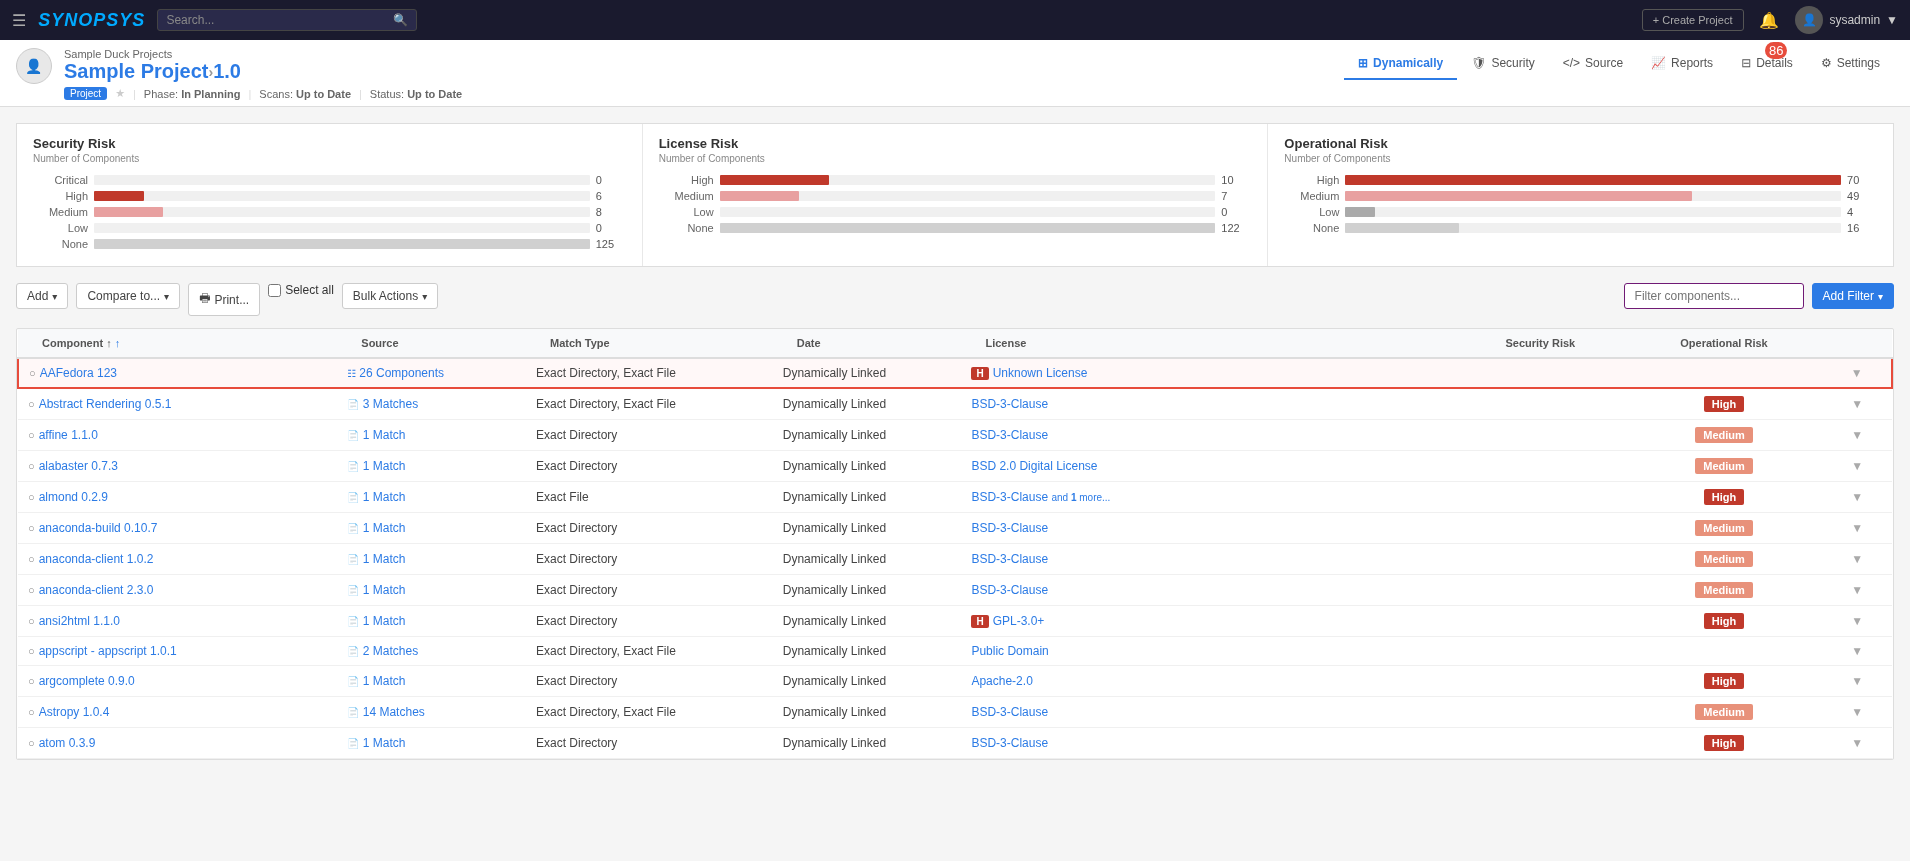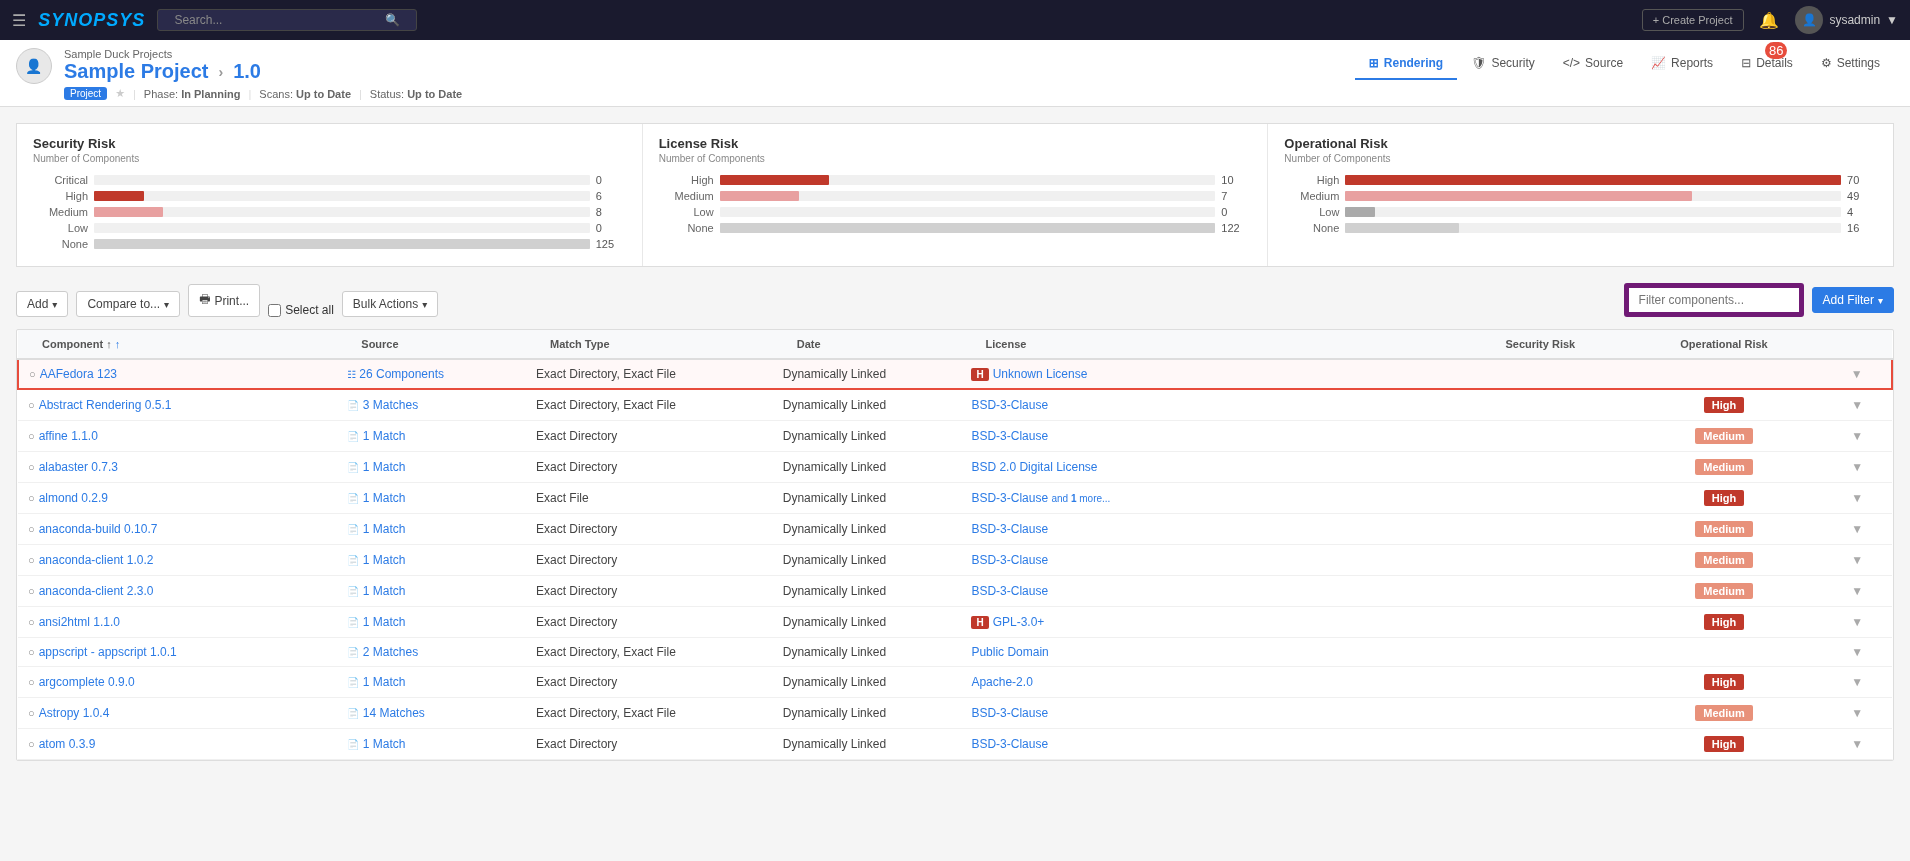--- a/index.html
+++ b/index.html
@@ -18,21 +18,21 @@
     .top-nav .logo { color: white; font-size: 18px; font-weight: bold; letter-spacing: 1px; font-style: italic; }
     .top-nav .logo span { color: #00aaff; }
     .search-box {
       flex: 1;
       max-width: 260px;
       display: flex;
       align-items: center;
       background: #2a2a4a;
       border: 1px solid #444;
       border-radius: 3px;
-      padding: 3px 16px;
+      padding: 3px 8px;
     }
     .search-box input {
       background: transparent;
       border: none;
       outline: none;
       color: #ccc;
       font-size: 12px;
       width: 100%;
     }
     .search-box input::placeholder { color: #888; }
@@ -88,21 +88,21 @@
     .project-icon {
       width: 36px; height: 36px;
       border-radius: 50%;
       background: #e8e8e8;
       display: flex; align-items: center; justify-content: center;
       font-size: 14px; color: #999;
       border: 1px solid #ccc;
     }
     .project-info { flex: 1; }
     .project-breadcrumb { font-size: 11px; color: #666; }
-    .project-title { font-size: 20px; color: #2c7be5; font-weight: 600; display: flex; align-items: center; gap: 10px; }
+    .project-title { font-size: 20px; color: #2c7be5; font-weight: 600; display: flex; align-items: center; gap: 0; }
     .project-title .version { color: #2c7be5; }
     .project-title .chevron { color: #999; font-size: 14px; }
     .project-meta { font-size: 11px; color: #666; display: flex; align-items: center; gap: 8px; margin-top: 4px; }
     .project-badge {
       background: #2c7be5;
       color: white;
       padding: 1px 6px;
       border-radius: 3px;
       font-size: 10px;
     }
@@ -157,21 +157,21 @@
     .risk-count { width: 30px; color: #555; font-size: 11px; }
     .bar-critical { background: #8b0000; }
     .bar-high { background: #c0392b; }
     .bar-medium { background: #e8a0a0; }
     .bar-low { background: #aaa; }
     .bar-none { background: #d0d0d0; }
 
     
     .toolbar {
       display: flex;
-      align-items: flex-end;
+      align-items: flex-start;
       gap: 8px;
       margin-bottom: 12px;
     }
     .btn {
       padding: 5px 10px;
       border-radius: 3px;
       font-size: 12px;
       cursor: pointer;
       border: 1px solid #ccc;
       background: white;
@@ -182,21 +182,21 @@
     }
     .btn.primary {
       background: #2c7be5;
       color: white;
       border-color: #2c7be5;
     }
     .btn.dropdown::after { content: ' ▾'; font-size: 10px; }
     .toolbar-right { margin-left: auto; display: flex; align-items: center; gap: 8px; }
     .filter-input {
       padding: 5px 10px;
-      border: 5px solid #701a75;
+      border: 1px solid #701a75;
       border-radius: 3px;
       font-size: 12px;
       outline: none;
       width: 180px;
       color: #999;
     }
     .checkbox-wrapper { display: flex; align-items: center; gap: 4px; font-size: 12px; cursor: pointer; }
     .checkbox-wrapper input { cursor: pointer; }
 
     
@@ -306,21 +306,21 @@
         <span class="sep">|</span>
         <span>Scans: <strong>Up to Date</strong></span>
         <span class="sep">|</span>
         <span>Status: <strong>Up to Date</strong></span>
       </div>
     </div>
 
     <div style="margin-left:auto; display:flex; align-items:flex-end; padding-bottom:0;">
       <div class="tab-item active">
         <span>⊞</span>
-        <span>Rendering</span>
+        <span>Dynamically</span>
       </div>
       <div class="tab-item">
         <span>🛡</span>
         <span>Security</span>
       </div>
       <div class="tab-item">
         <span>&lt;/&gt;</span>
         <span>Source</span>
       </div>
       <div class="tab-item">

